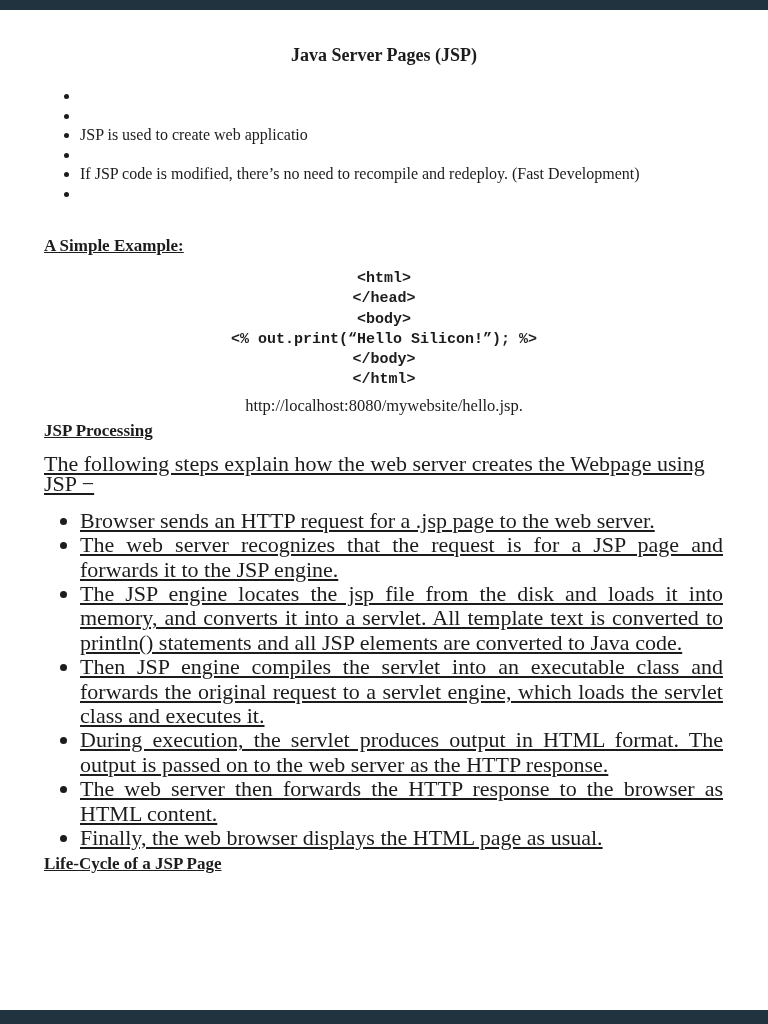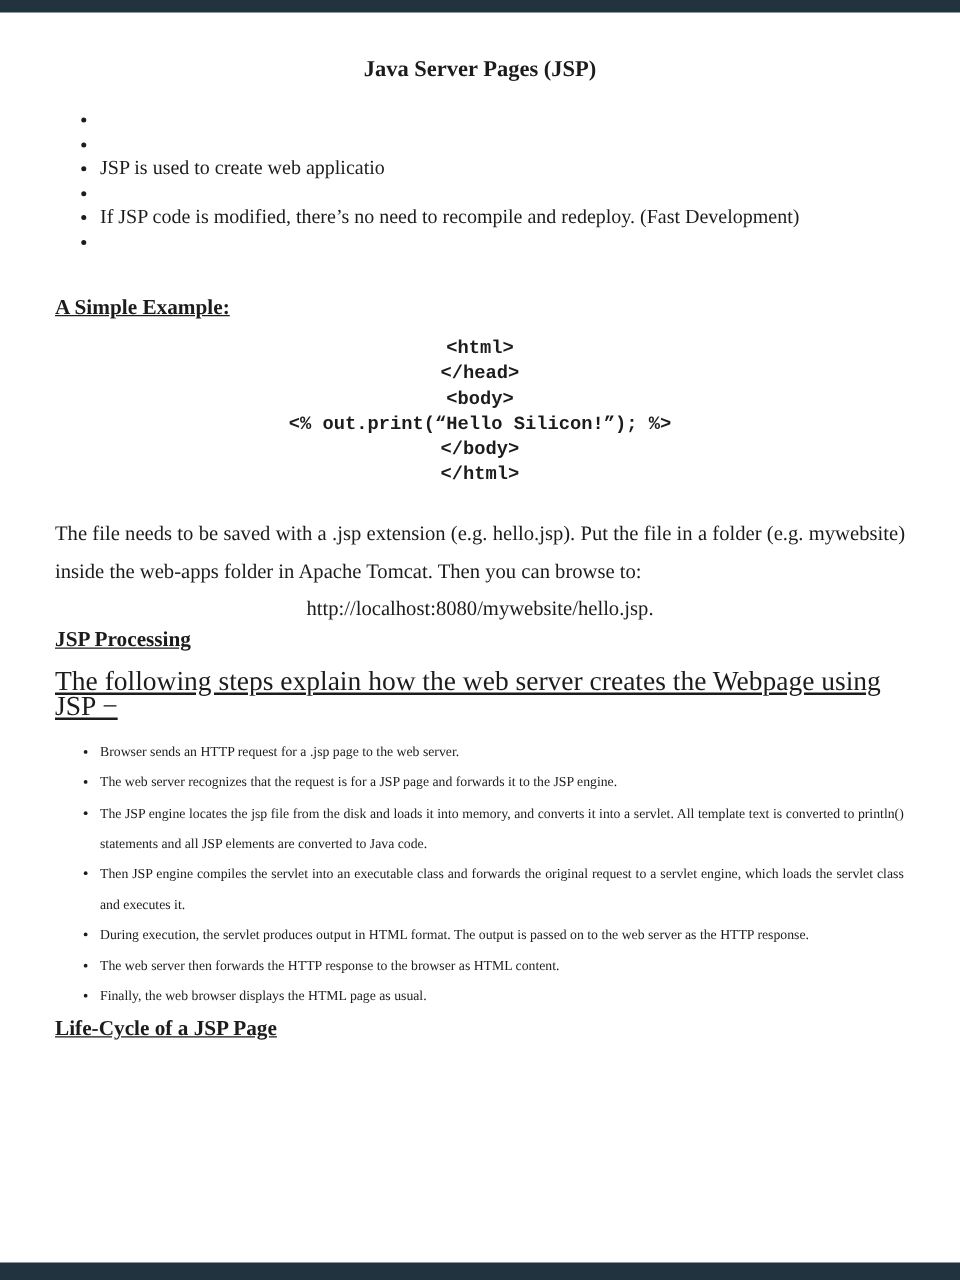--- a/index.html
+++ b/index.html
@@ -86,24 +86,25 @@
     line-height: 20px;
     text-decoration: underline;
   }
 
   ul.steps-list {
     list-style: disc;
     margin-top: 15px;
     padding-left: 36px;
   }
   ul.steps-list li {
-    font-size: 11px;
+    font-size: 22px;
     line-height: 24.4px;
     text-align: justify;
     padding-right: 1px;
+    text-decoration: underline;
   }
 
   .para-lifecycle { margin-top: 12px; }
 </style>
 </head>
 <body>
 
 <div class="viewer-bar top"></div>
 
 <div class="page">
@@ -123,21 +124,20 @@
 
   <div class="code-block">
     <div class="code-line">&lt;html&gt;</div>
     <div class="code-line">&lt;/head&gt;</div>
     <div class="code-line">&lt;body&gt;</div>
     <div class="code-line">&lt;% out.print(“Hello Silicon!”); %&gt;</div>
     <div class="code-line">&lt;/body&gt;</div>
     <div class="code-line">&lt;/html&gt;</div>
   </div>
 
-  <p class="body-paragraph para-file">The file needs to be saved with a .jsp extension (e.g. hello.jsp). Put the file in a folder (e.g. mywebsite) inside the web-apps folder in Apache Tomcat. Then you can browse to:</p>
 
   <p class="url-line">http://localhost:8080/mywebsite/hello.jsp.</p>
 
   <h2 class="section-heading heading-processing">JSP Processing</h2>
 
   <p class="steps-intro">The following steps explain how the web server creates the Webpage using JSP −</p>
 
   <ul class="steps-list">
     <li>Browser sends an HTTP request for a .jsp page to the web server.</li>
     <li>The web server recognizes that the request is for a JSP page and forwards it to the JSP engine.</li>

